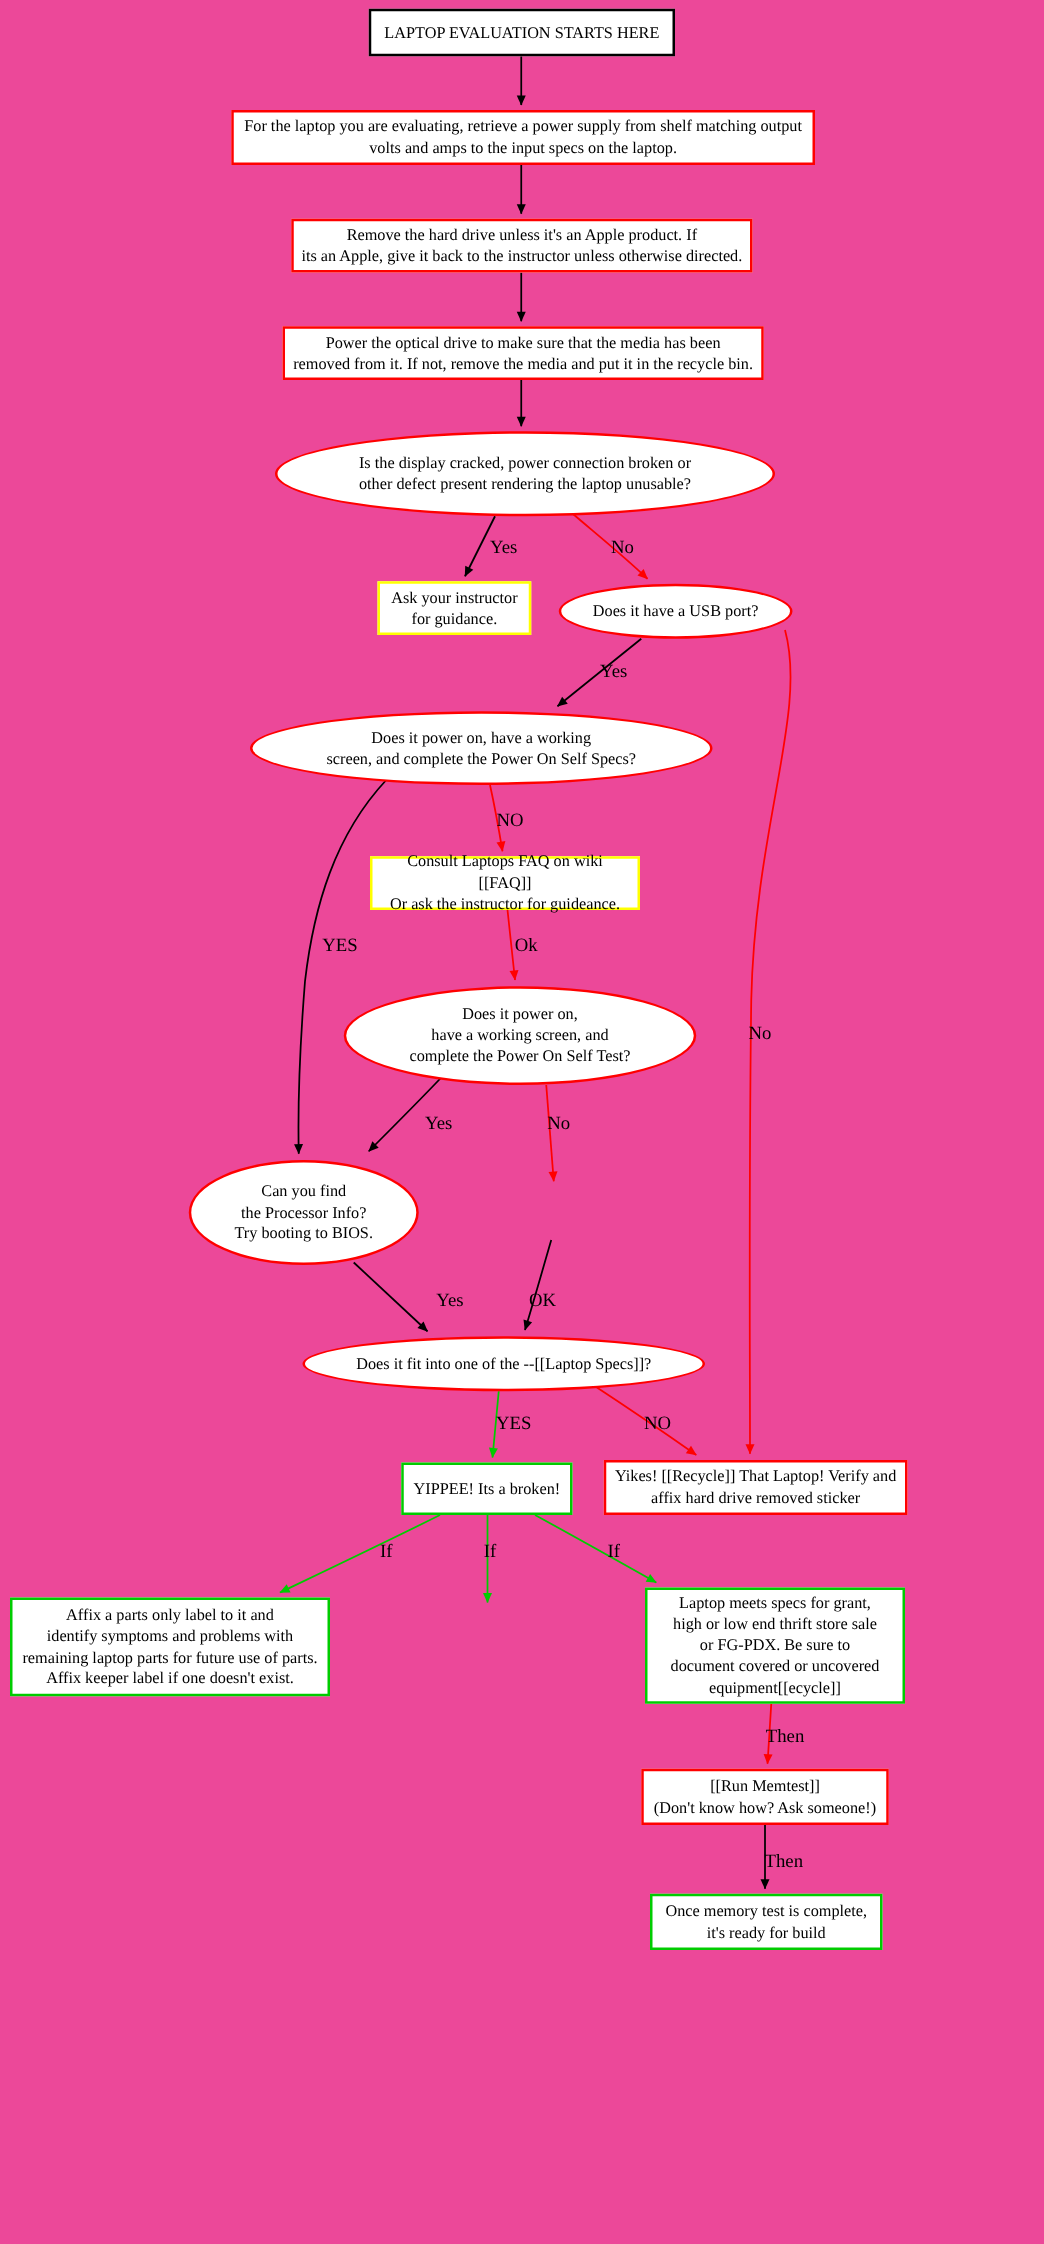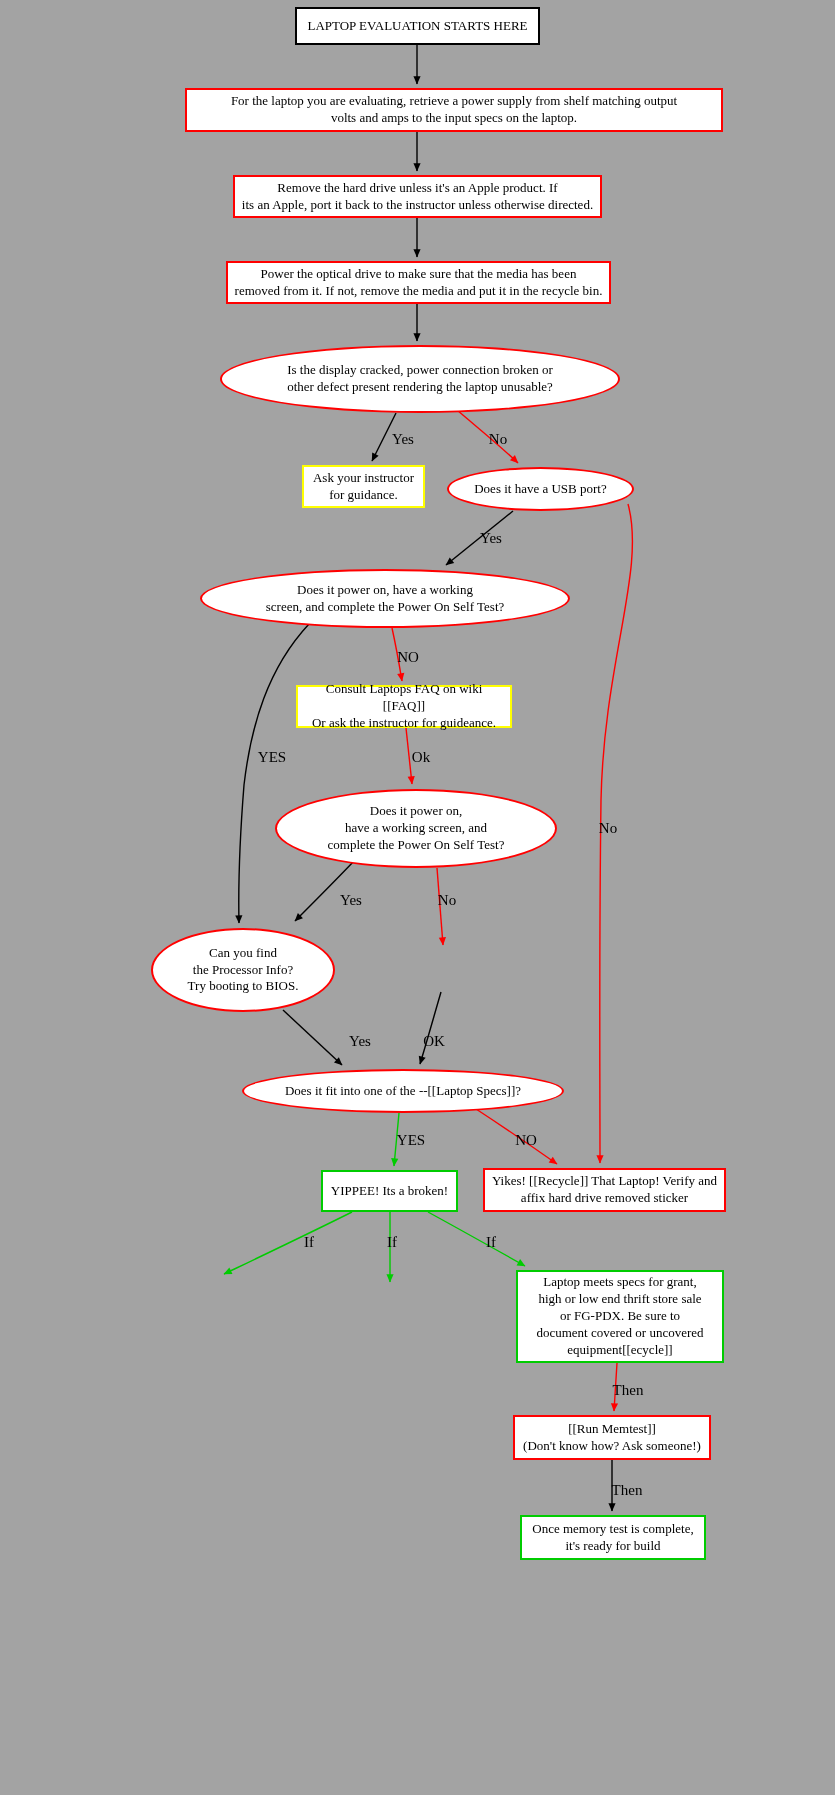--- a/index.html
+++ b/index.html
@@ -1,17 +1,17 @@
 <!DOCTYPE html>
 <html><head>
 <meta charset="utf-8">
 <style>
   *{box-sizing:border-box}
   body{margin:0;background:#fff}
-  #canvas{position:relative;width:835px;height:1795px;background:#a3a3a3;
+  #canvas{position:relative;width:835px;height:1795px;background:#ec4899;
           font-family:"Liberation Serif","DejaVu Serif",serif;color:#000;overflow:hidden}
   .node{position:absolute;display:flex;align-items:center;justify-content:center;
         text-align:center;white-space:pre-line;font-size:13px;line-height:1.3;
         background:#fff;padding:2px 6px}
   .rect{border:2px solid #000}
   .ellipse{border:2px solid #a16207;border-radius:50%}
   .b-red{border-color:#ff0000}
   .b-green{border-color:#00cc00}
   .b-yellow{border-color:#ffff00}
   .b-black{border-color:#000}
@@ -58,59 +58,63 @@
     <path class="e er" d="M473,1107 C502,1126 530,1145 557,1164" marker-end="url(#arr-r)"></path>
     <path class="e eg" d="M352,1212 C312,1232 270,1252 224,1274" marker-end="url(#arr-g)"></path>
     <path class="e eg" d="M390,1212 L390,1282" marker-end="url(#arr-g)"></path>
     <path class="e eg" d="M428,1212 C461,1230 493,1248 525,1266" marker-end="url(#arr-g)"></path>
     <path class="e er" d="M617,1363 L614,1411" marker-end="url(#arr-r)"></path>
     <path class="e ek" d="M612,1460 L612,1511" marker-end="url(#arr-k)"></path>
   </svg>
 
   <div class="node rect b-black" style="left:295px;top:7px;width:245px;height:38px">LAPTOP EVALUATION STARTS HERE</div>
 
-  <div class="node rect b-red" style="left:185px;top:88px;width:538px;height:44px">For the laptop you are evaluating, retrieve a power supply from shelf matching output
+  <div class="node rect b-red" style="left:185px;top:88px;width:467px;height:44px">For the laptop you are evaluating, retrieve a power supply from shelf matching output
 volts and amps to the input specs on the laptop.</div>
 
   <div class="node rect b-red" style="left:233px;top:175px;width:369px;height:43px">Remove the hard drive unless it's an Apple product. If
-its an Apple, port it back to the instructor unless otherwise directed.</div>
+its an Apple, give it back to the instructor unless otherwise directed.</div>
 
   <div class="node rect b-red" style="left:226px;top:261px;width:385px;height:43px">Power the optical drive to make sure that the media has been
 removed from it. If not, remove the media and put it in the recycle bin.</div>
 
   <div class="node ellipse b-red" style="left:220px;top:345px;width:400px;height:68px">Is the display cracked, power connection broken or
 other defect present rendering the laptop unusable?</div>
 
   <div class="node rect b-yellow" style="left:302px;top:465px;width:123px;height:43px">Ask your instructor
 for guidance.</div>
 
   <div class="node ellipse b-red" style="left:447px;top:467px;width:187px;height:44px">Does it have a USB port?</div>
 
   <div class="node ellipse b-red" style="left:200px;top:569px;width:370px;height:59px">Does it power on, have a working
-screen, and complete the Power On Self Test?</div>
+screen, and complete the Power On Self Specs?</div>
 
   <div class="node rect b-yellow" style="left:296px;top:685px;width:216px;height:43px">Consult Laptops FAQ on wiki [[FAQ]]
 Or ask the instructor for guideance.</div>
 
   <div class="node ellipse b-red" style="left:275px;top:789px;width:282px;height:79px">Does it power on,
 have a working screen, and
 complete the Power On Self Test?</div>
 
   <div class="node ellipse b-red" style="left:151px;top:928px;width:184px;height:84px">Can you find
 the Processor Info?
 Try booting to BIOS.</div>
 
 
   <div class="node ellipse b-red" style="left:242px;top:1069px;width:322px;height:44px">Does it fit into one of the --[[Laptop Specs]]?</div>
 
   <div class="node rect b-green" style="left:321px;top:1170px;width:137px;height:42px">YIPPEE! Its a broken!</div>
 
   <div class="node rect b-red" style="left:483px;top:1168px;width:243px;height:44px">Yikes! [[Recycle]] That Laptop! Verify and
 affix hard drive removed sticker</div>
 
+  <div class="node rect b-green" style="left:8px;top:1278px;width:256px;height:79px">Affix a parts only label to it and
+identify symptoms and problems with
+remaining laptop parts for future use of parts.
+Affix keeper label if one doesn't exist.</div>
 
 
   <div class="node rect b-green" style="left:516px;top:1270px;width:208px;height:93px">Laptop meets specs for grant,
 high or low end thrift store sale
 or FG-PDX. Be sure to
 document covered or uncovered
 equipment[[ecycle]]</div>
 
   <div class="node rect b-red" style="left:513px;top:1415px;width:198px;height:45px">[[Run Memtest]]
 (Don't know how? Ask someone!)</div>

